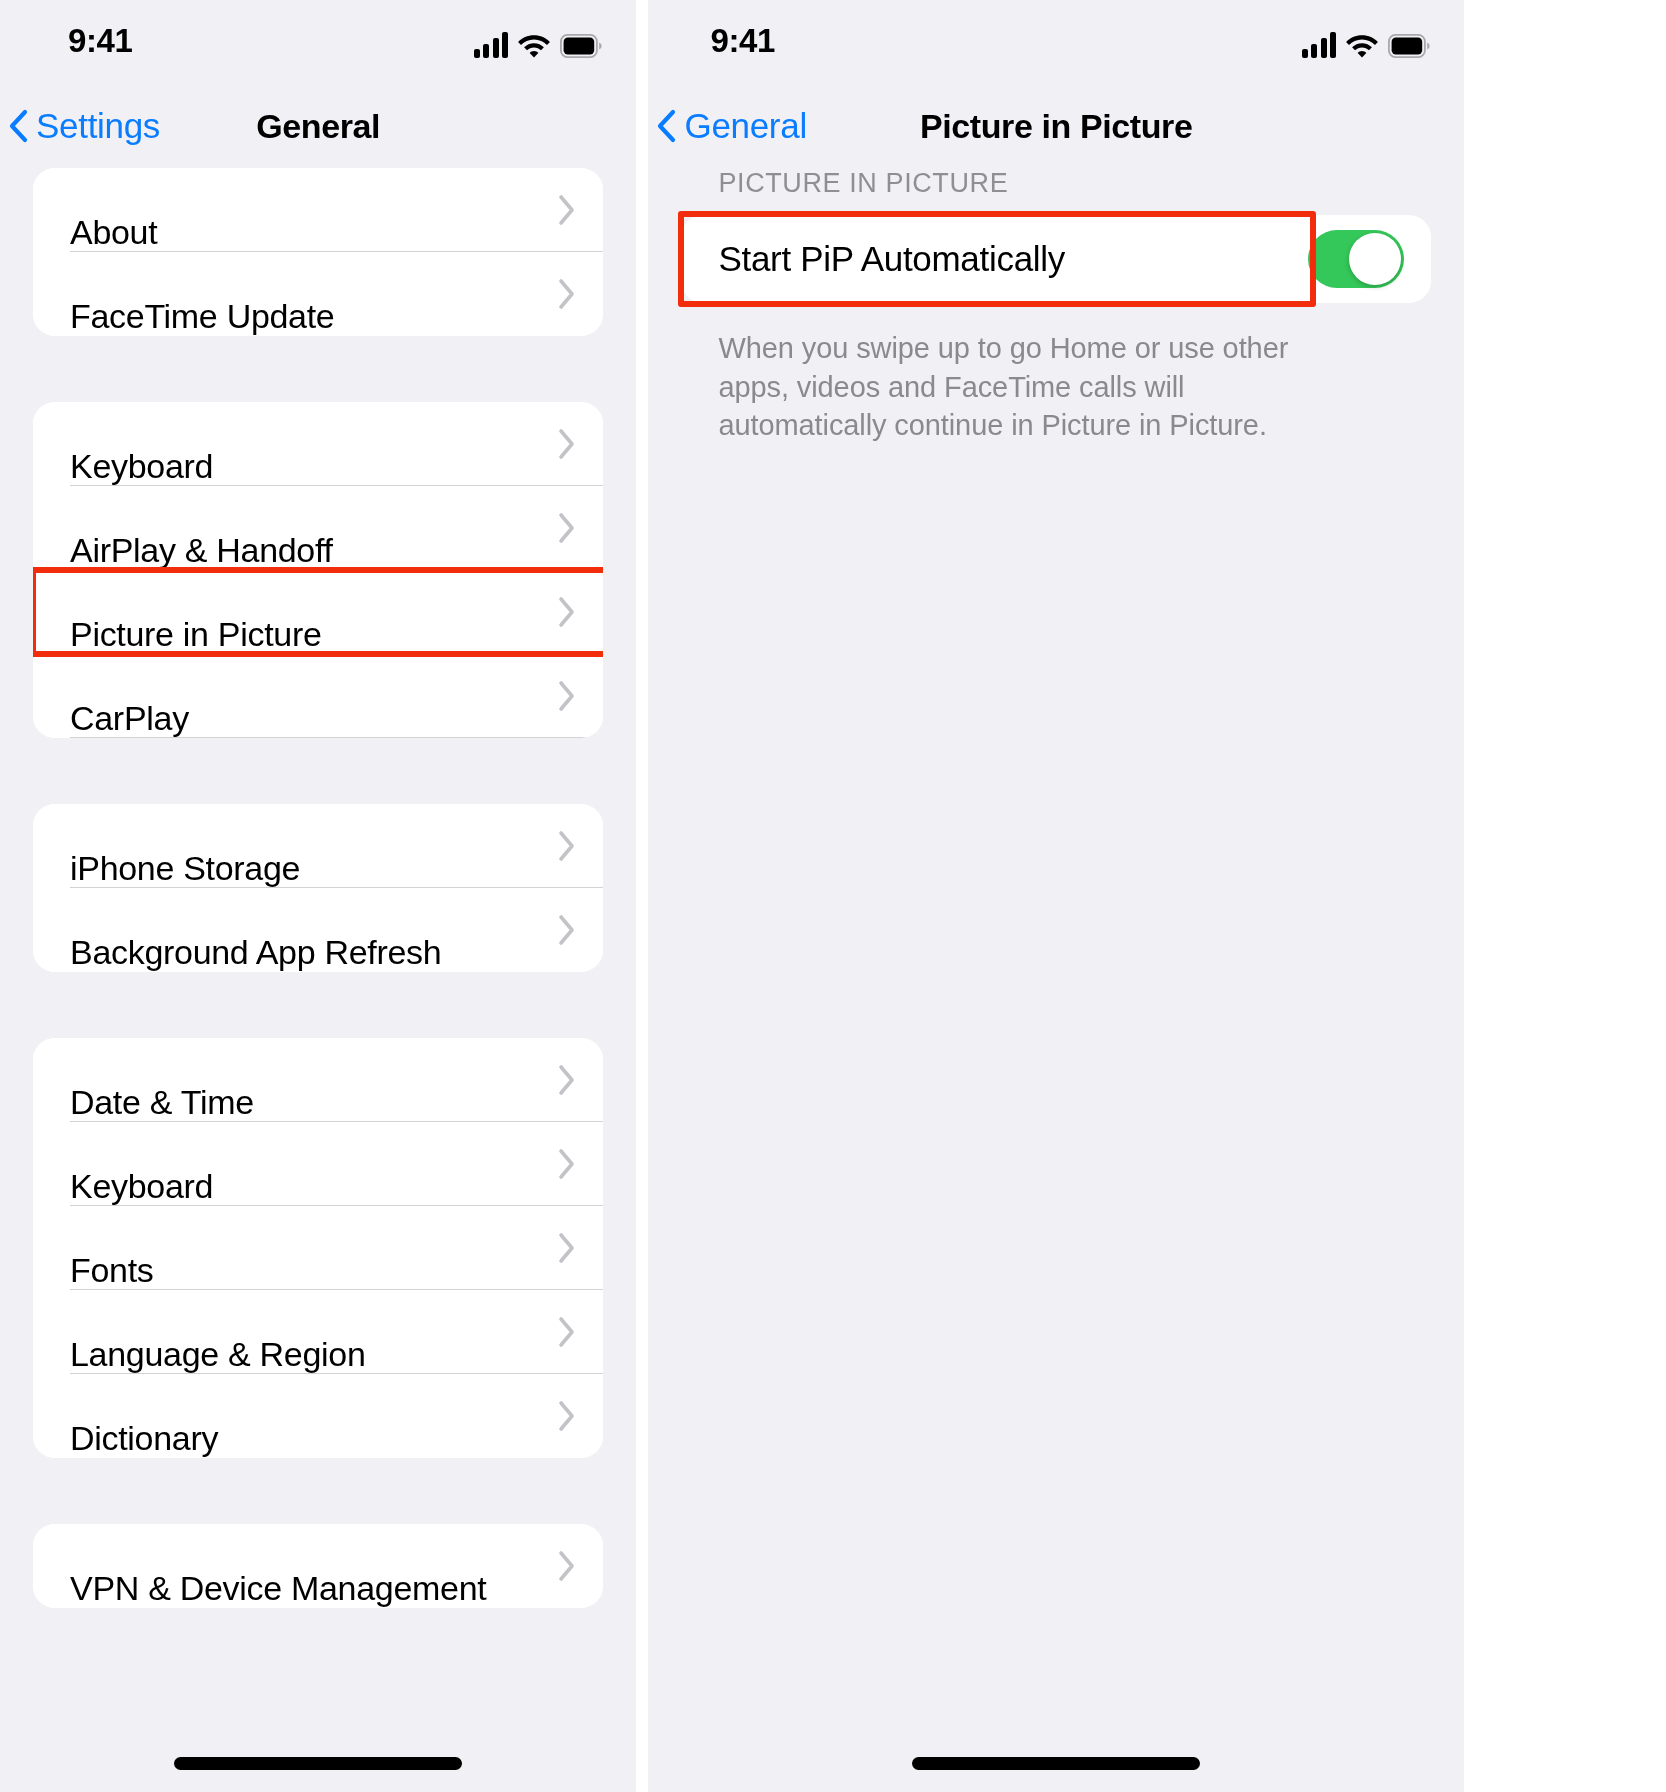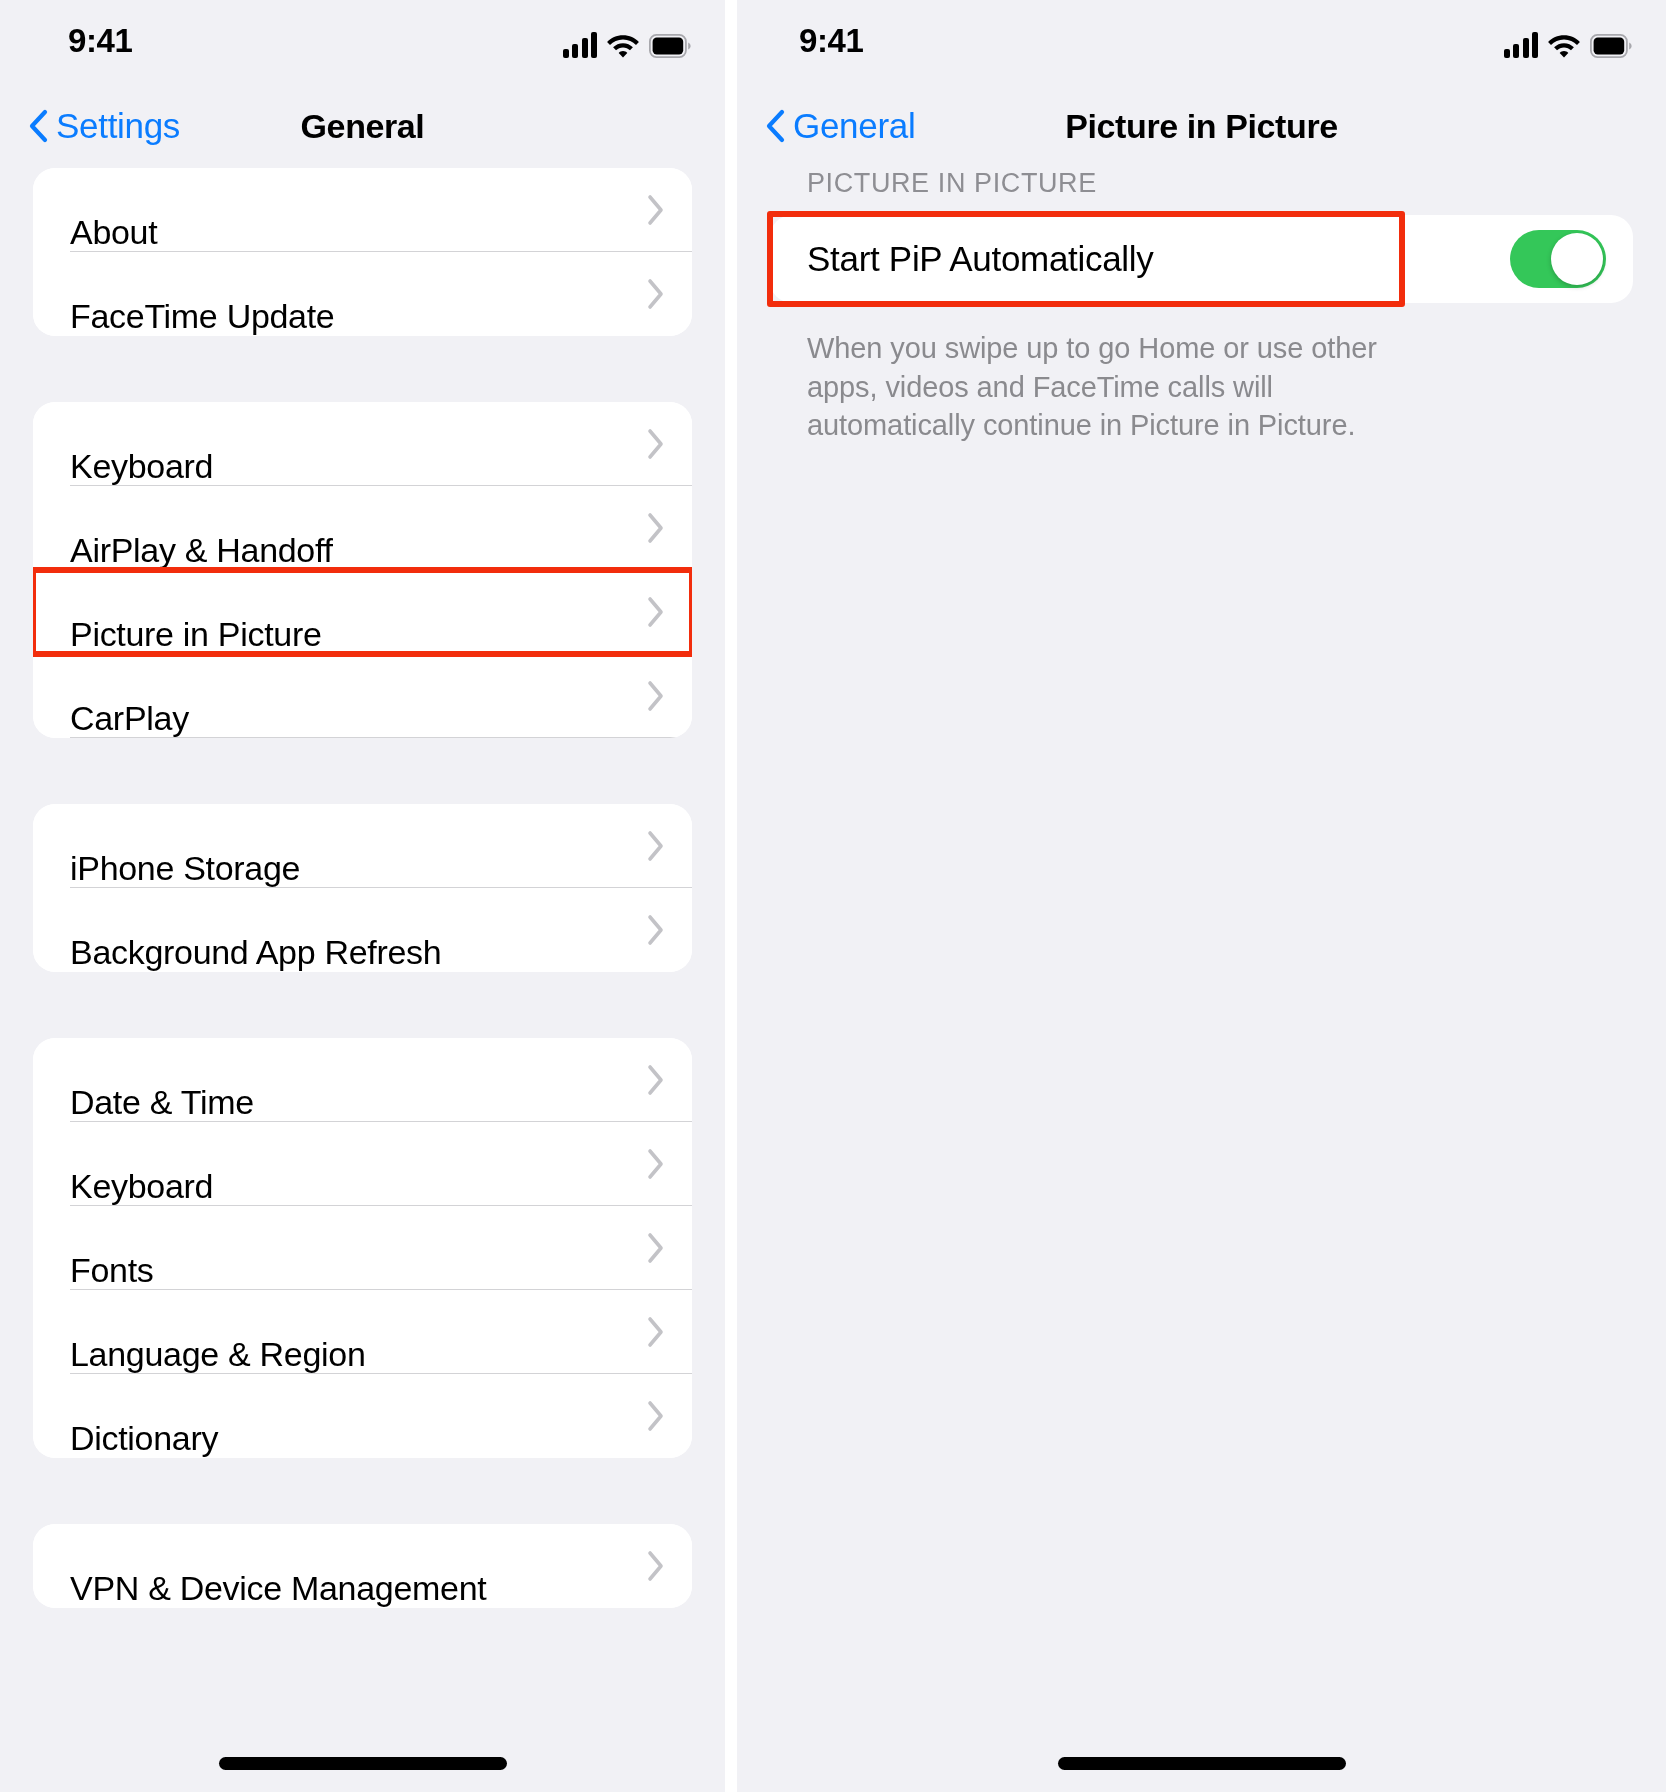--- a/index.html
+++ b/index.html
@@ -8,21 +8,21 @@
     width: 1666px;
     height: 1792px;
     overflow: hidden;
     background: #ffffff;
     font-family: "Liberation Sans", sans-serif;
     -webkit-font-smoothing: antialiased;
   }
 
   .screens {
     display: flex;
-    width: 1666px;
+    width: 1464px;
     height: 1792px;
   }
 
   .phone {
     position: relative;
     height: 1792px;
     background: #f1f1f5;
     overflow: hidden;
   }
   .phone.left  { width: 725px; }
@@ -65,21 +65,21 @@
   .wifi-icon { width: 34px; height: 26px; display: block; }
   .battery-icon { width: 42px; height: 24px; display: block; }
 
   
   .navbar {
     height: 84px;
     position: relative;
   }
   .nav-back {
     position: absolute;
-    left: 28px;
+    left: 8px;
     top: 0;
     height: 84px;
     display: flex;
     align-items: center;
     gap: 8px;
     color: #0a7cff;
     cursor: pointer;
   }
   .chev-back { width: 20px; height: 34px; display: block; }
   .nav-back-label {

